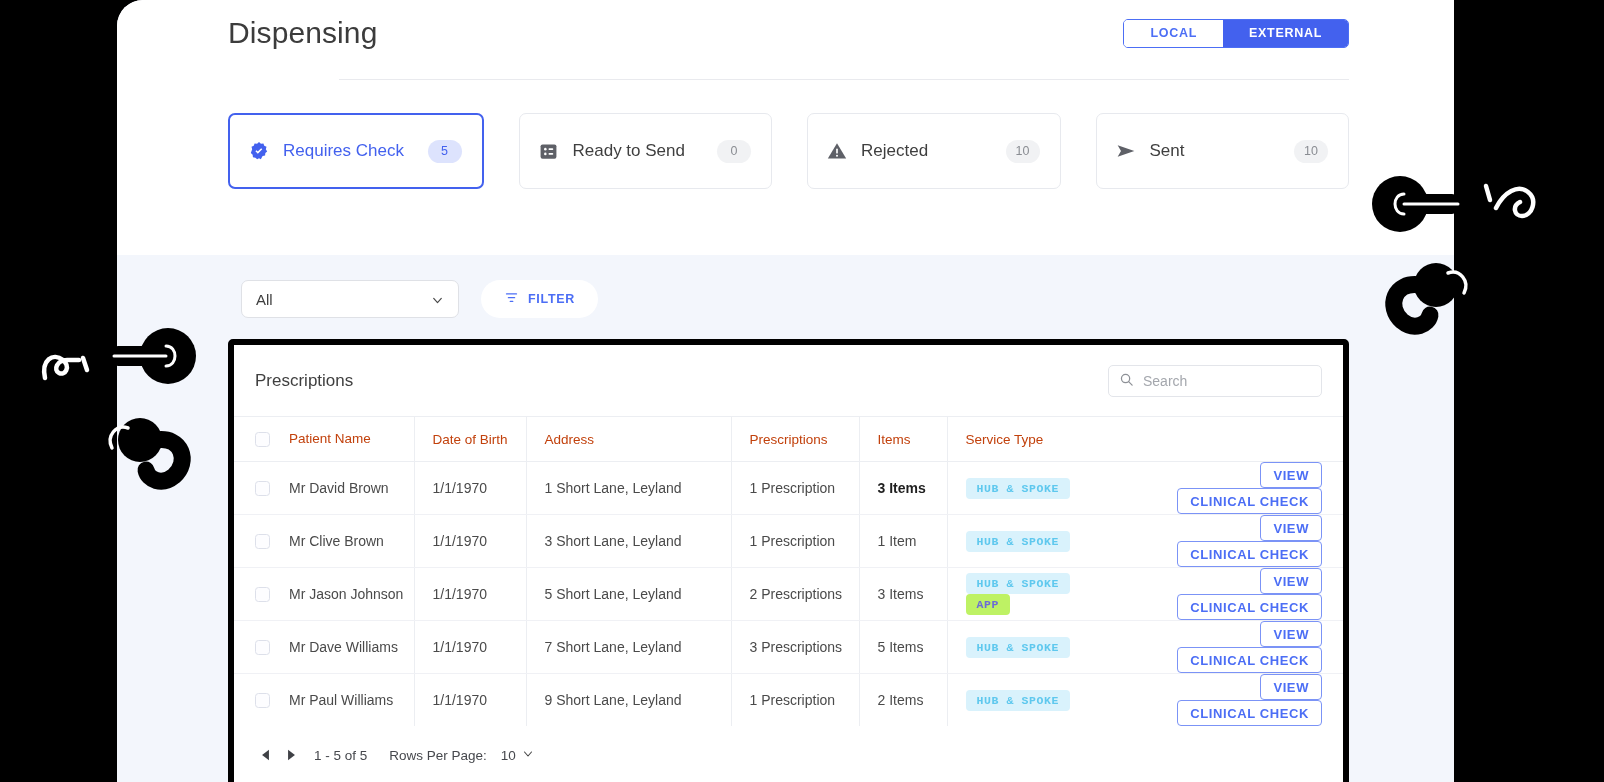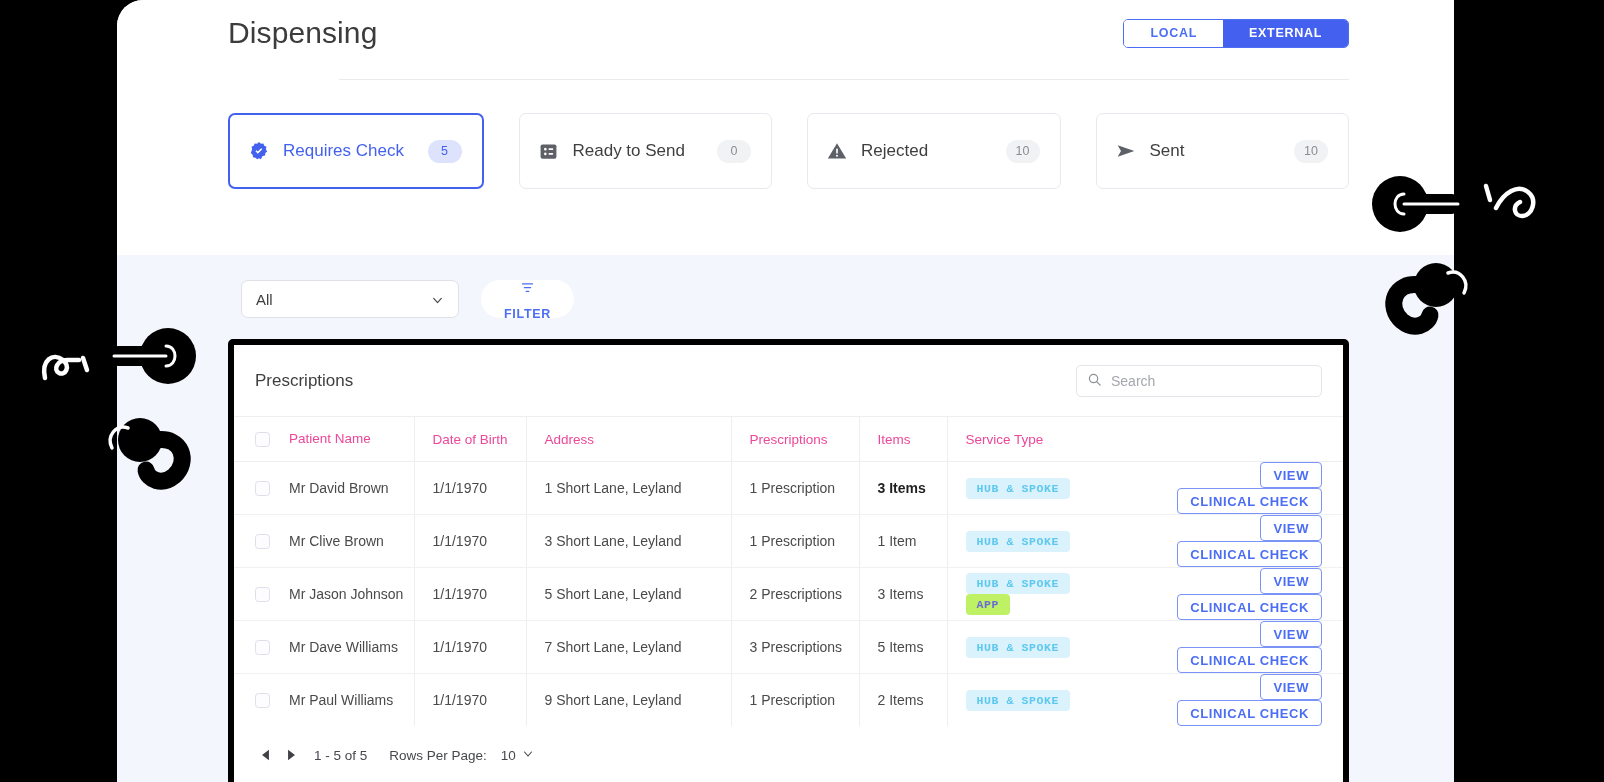--- a/index.html
+++ b/index.html
@@ -100,49 +100,49 @@
   .select-box {
     width: 218px; height: 38px; border: 1px solid #dfe1e6; border-radius: 7px;
     background: #fff; display: flex; align-items: center;
     padding: 0 14px 0 14px; cursor: pointer; position: relative;
   }
   .select-val { font-size: 15px; color: #3e3e3e; flex: 1 1 auto; }
   .chev { width: 13px; height: 13px; }
   .filter-btn {
     height: 38px; border-radius: 19px; background: #fff;
     border: none; display: flex; align-items: center; gap: 9px;
-    padding: 0 23px; cursor: pointer; font-family: inherit; flex-direction: column;
+    padding: 0 23px; cursor: pointer; font-family: inherit;
   }
   .filter-btn .f-label {
     font-size: 12.5px; font-weight: 700; letter-spacing: 0.7px; color: #4c6ef5;
   }
 
   
   .tcard {
     margin-top: 21px; background: #fff;
     border: 6px solid #000000; border-radius: 5px; overflow: hidden;
   }
   .tcard-head {
     display: flex; align-items: center; justify-content: space-between;
     padding: 20px 21px 19px 21px;
   }
   .tcard-title { font-size: 17px; color: #3f3f3f; }
   .search-wrap {
-    width: 246px; height: 32px; border: 1px solid #e3e5ea; border-radius: 5px;
+    width: 214px; height: 32px; border: 1px solid #e3e5ea; border-radius: 5px;
     display: flex; align-items: center; padding: 0 10px; gap: 9px;
   }
   .search-input {
     border: none; outline: none; font-size: 14px; color: #3e3e3e;
     font-family: inherit; width: 100%; background: transparent;
   }
   .search-input::placeholder { color: #a4a7ad; }
 
   table { width: 100%; border-collapse: collapse; table-layout: fixed; }
   thead th {
-    text-align: left; font-size: 13.5px; font-weight: 400; color: #ec4899;
+    text-align: left; font-size: 13.5px; font-weight: 400; color: #c2410c;
     padding: 12px 0 12px 0; border-top: 1px solid #eceef2;
     border-bottom: 1px solid #eceef2; height: 45px; vertical-align: middle;
   }
   tbody td {
     font-size: 14px; color: #4a4a4a; height: 48px; vertical-align: middle;
     border-bottom: 1px solid #f0f1f5;
   }
   tbody tr:last-child td { border-bottom: none; }
 
   .cb {

